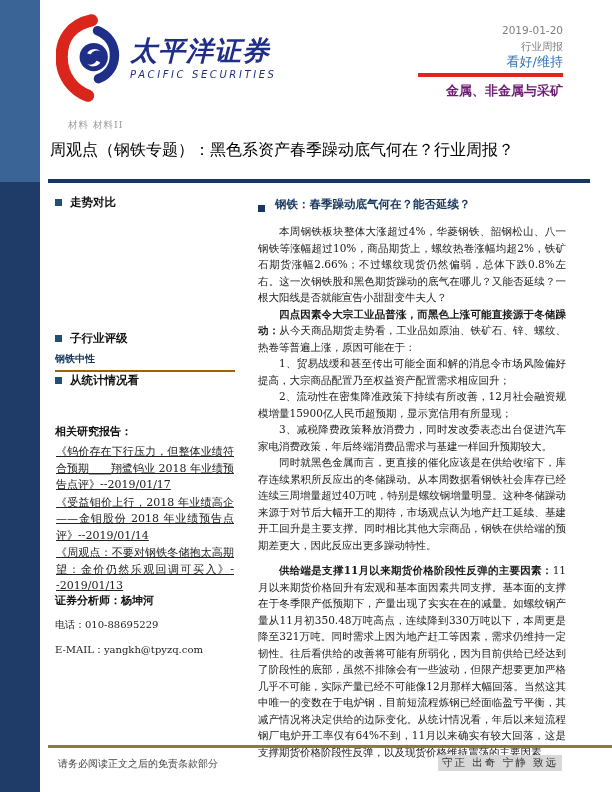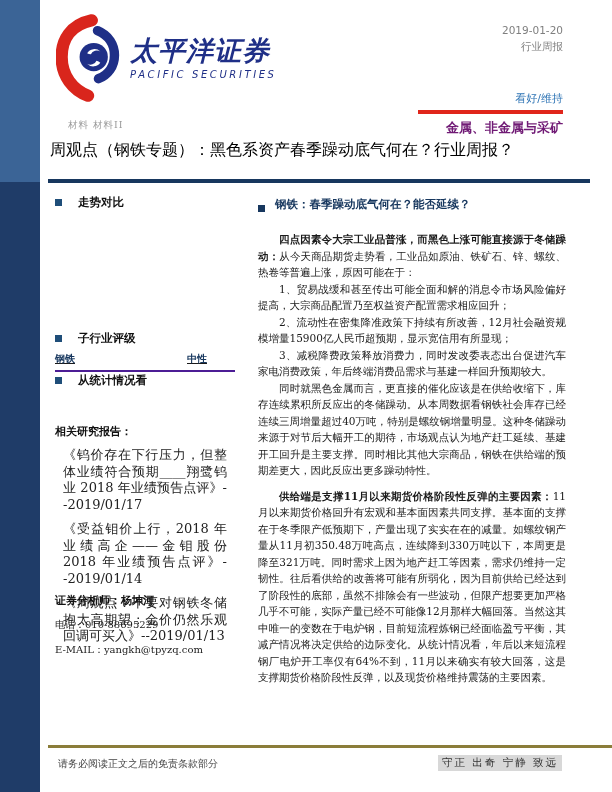--- a/index.html
+++ b/index.html
@@ -15,45 +15,45 @@
   .logo svg{width:66px;height:88px;display:block;}
   .logo-text{display:flex;flex-direction:column;justify-content:center;font-style:italic;}
   .brand-cn{font-family:"DejaVu Sans", sans-serif;font-size:27px;font-weight:bold;
             color:#1F2F87;letter-spacing:1px;line-height:30px;}
   .brand-en{font-family:"DejaVu Sans", sans-serif;font-size:10px;color:#1F2F87;
             letter-spacing:2.6px;margin-top:3px;}
 
   
   .meta{position:absolute;right:49px;top:22px;text-align:right;font-family:"DejaVu Sans", sans-serif;}
   .meta-date,.meta-type{font-size:10.5px;color:#7f7f7f;line-height:16px;}
-  .meta-rating{font-size:11px;color:#2E74B5;line-height:16px;margin-top:37px;}
+  .meta-rating{font-size:13px;color:#2E74B5;line-height:16px;}
   .red-line{width:145px;height:4px;background:#E0251B;margin:3px 0 5px auto;}
   .meta-industry{font-size:13px;font-weight:bold;color:#701a75;font-family:"DejaVu Serif", serif;}
 
   .category{position:absolute;left:68px;top:119px;font-size:9.5px;color:#9a9a9a;letter-spacing:1px;}
   .title{position:absolute;left:50px;top:138px;width:542px;font-size:16px;color:#000;line-height:24px;}
   .title-rule{position:absolute;left:48px;top:179px;width:542px;height:4px;background:#17375E;}
 
   
-  .section{display:flex;align-items:center;gap:16px;font-size:11.5px;font-weight:bold;color:#111;}
+  .section{display:flex;align-items:center;gap:8px;font-size:11.5px;font-weight:bold;color:#111;}
   .bullet{width:7px;height:7px;background:#1F4E79;flex:none;}
 
   
   .sidebar{position:absolute;left:55px;top:195px;width:180px;}
   .sec-trend{position:absolute;top:0;left:0;}
   .sec-subrating{position:absolute;top:136px;left:0;}
   .subrating-table{position:absolute;top:155px;left:0;width:100%;}
-  .subrating-row{display:flex;justify-content:space-between;border-bottom:2px solid #4c1d95;
-                 padding:2px 0 4px 0;text-decoration:underline;}
+  .subrating-row{display:flex;justify-content:flex-start;border-bottom:2px solid #a16207;
+                 padding:2px 0 4px 0;}
   .sr-name,.sr-rating{font-size:10px;font-weight:bold;color:#17375E;}
   .sr-rating{padding-right:28px;}
   .sec-companies{position:absolute;top:178px;left:0;}
   .reports{position:absolute;top:229px;left:0;width:100%;}
   .reports-title{font-size:11px;font-weight:bold;margin:0 0 5px 0;color:#111;}
-  .report-item{font-size:13px;line-height:16.5px;margin:8px;text-align:justify;color:#222;}
+  .report-item{font-size:11px;line-height:16.5px;margin:1px;text-align:justify;color:#222;text-decoration:underline;}
   .analyst-block{position:absolute;top:398px;left:0;width:100%;}
   .analyst-name{font-size:11px;font-weight:bold;margin:0 0 10px 0;color:#111;}
   .analyst-line{font-size:10px;margin:0 0 11px 0;color:#222;}
 
   
   .main{position:absolute;left:258px;top:197px;width:308px;}
   .main-section{display:flex;align-items:flex-end;gap:10px;font-size:11.5px;font-weight:bold;
                 color:#17375E;margin-bottom:11px;}
   .main-section .bullet{background:#17375E;}
   .body-para{font-size:10.5px;line-height:16.5px;text-align:justify;text-indent:2em;
@@ -139,21 +139,22 @@
       <p class="analyst-line">E-MAIL：yangkh@tpyzq.com</p>
     </div>
   </div>
 
   <div class="main">
     <div class="main-section">
       <span class="bullet"></span>
       <span>钢铁：春季躁动底气何在？能否延续？</span>
     </div>
     <div>
-        <p class="body-para" style="margin-top: 19px;"><b>四点因素令大宗工业品普涨，而黑色上涨可能直接源于冬储躁动：</b>从今天商品期货走势看，工业品如原油、铁矿石、锌、螺纹、热卷等普遍上涨，原因可能在于：</p>
+        <p class="body-para">本周钢铁板块整体大涨超过4%，华菱钢铁、韶钢松山、八一钢铁等涨幅超过10%，商品期货上，螺纹热卷涨幅均超2%，铁矿石期货涨幅2.66%；不过螺纹现货仍然偏弱，总体下跌0.8%左右。这一次钢铁股和黑色期货躁动的底气在哪儿？又能否延续？一根大阳线是否就能宣告小甜甜变牛夫人？</p>
+        <p class="body-para" style="margin-top: 0;"><b>四点因素令大宗工业品普涨，而黑色上涨可能直接源于冬储躁动：</b>从今天商品期货走势看，工业品如原油、铁矿石、锌、螺纹、热卷等普遍上涨，原因可能在于：</p>
         <p class="body-para">1、贸易战缓和甚至传出可能全面和解的消息令市场风险偏好提高，大宗商品配置乃至权益资产配置需求相应回升；</p>
         <p class="body-para">2、流动性在密集降准政策下持续有所改善，12月社会融资规模增量15900亿人民币超预期，显示宽信用有所显现；</p>
         <p class="body-para">3、减税降费政策释放消费力，同时发改委表态出台促进汽车家电消费政策，年后终端消费品需求与基建一样回升预期较大。</p>
         <p class="body-para">同时就黑色金属而言，更直接的催化应该是在供给收缩下，库存连续累积所反应出的冬储躁动。从本周数据看钢铁社会库存已经连续三周增量超过40万吨，特别是螺纹钢增量明显。这种冬储躁动来源于对节后大幅开工的期待，市场观点认为地产赶工延续、基建开工回升是主要支撑。同时相比其他大宗商品，钢铁在供给端的预期差更大，因此反应出更多躁动特性。</p>
         <p class="body-para" style="margin-top: 9px;"><b>供给端是支撑11月以来期货价格阶段性反弹的主要因素：</b>11月以来期货价格回升有宏观和基本面因素共同支撑。基本面的支撑在于冬季限产低预期下，产量出现了实实在在的减量。如螺纹钢产量从11月初350.48万吨高点，连续降到330万吨以下，本周更是降至321万吨。同时需求上因为地产赶工等因素，需求仍维持一定韧性。往后看供给的改善将可能有所弱化，因为目前供给已经达到了阶段性的底部，虽然不排除会有一些波动，但限产想要更加严格几乎不可能，实际产量已经不可能像12月那样大幅回落。当然这其中唯一的变数在于电炉钢，目前短流程炼钢已经面临盈亏平衡，其减产情况将决定供给的边际变化。从统计情况看，年后以来短流程钢厂电炉开工率仅有64%不到，11月以来确实有较大回落，这是支撑期货价格阶段性反弹，以及现货价格维持震荡的主要因素。</p>
       </div>
   </div>
 
   <div class="gold-line"></div>
   <div class="disclaimer">请务必阅读正文之后的免责条款部分</div>

